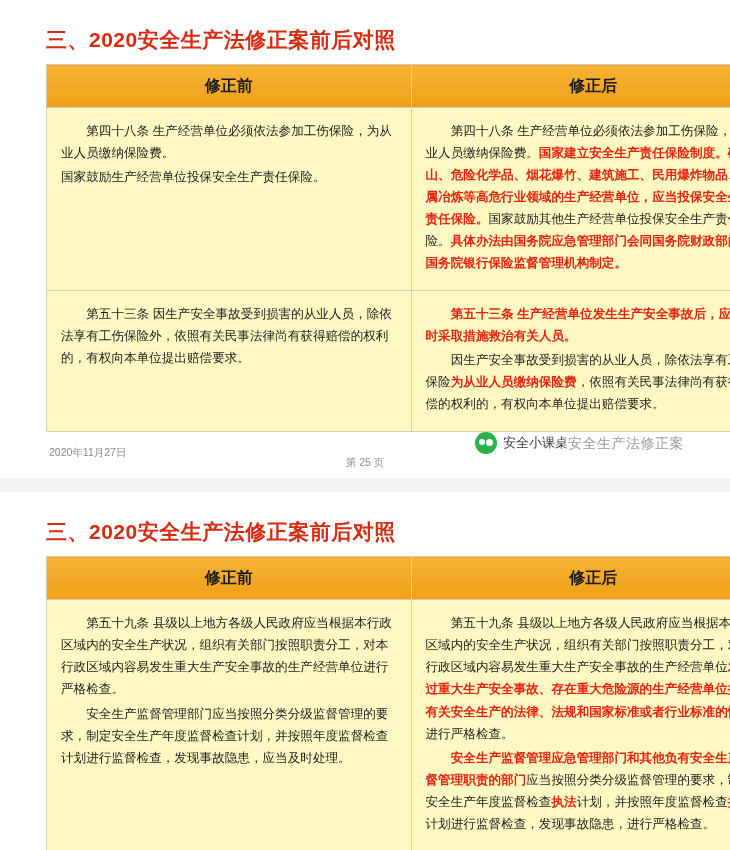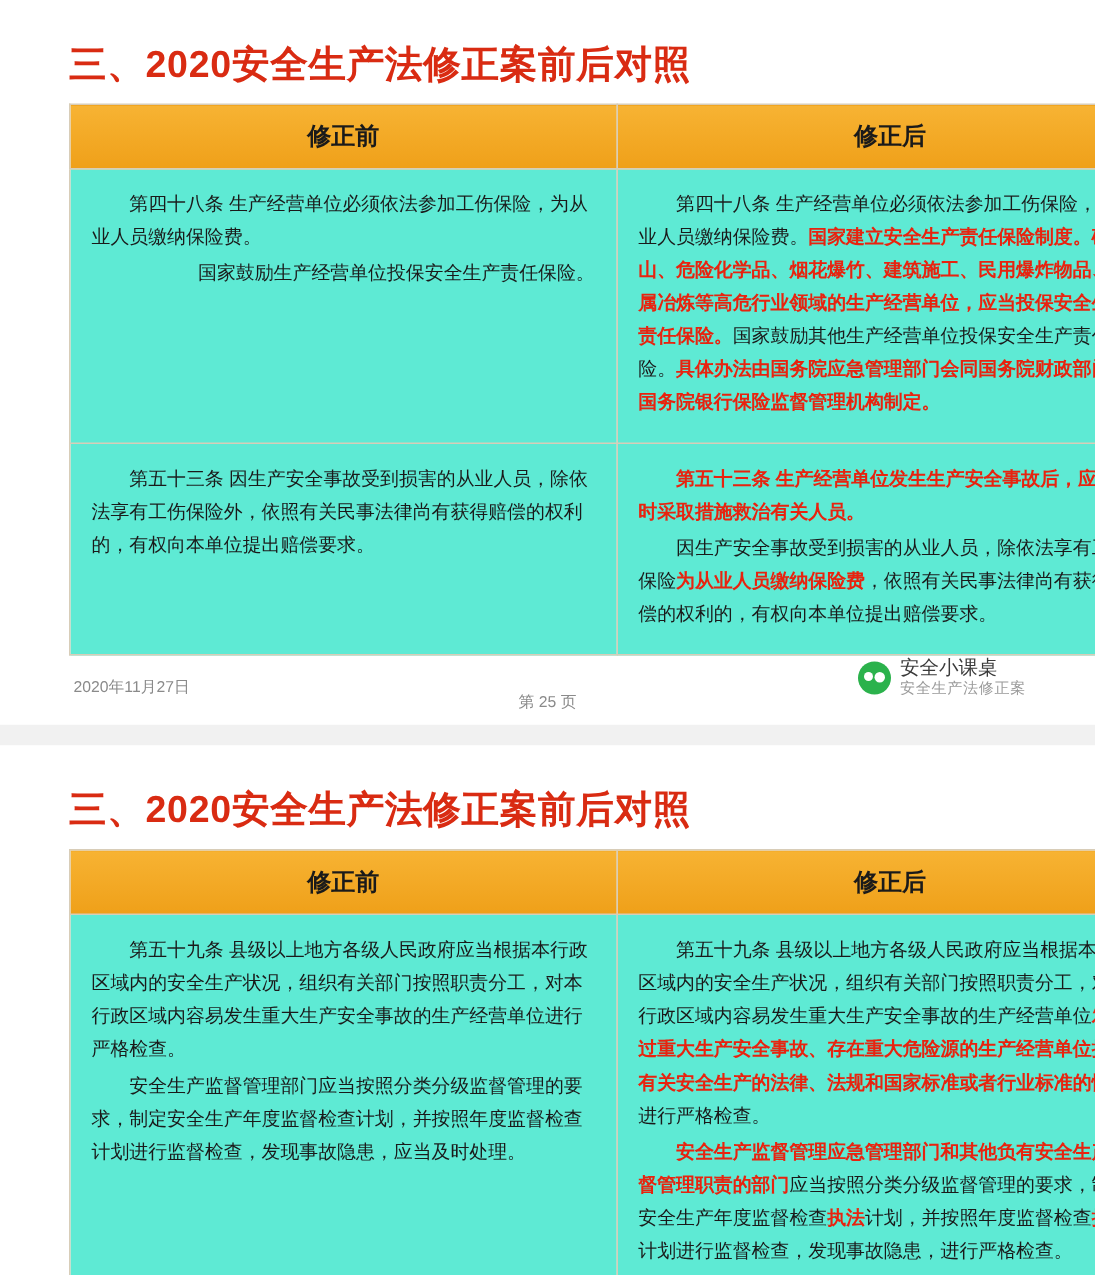--- a/index.html
+++ b/index.html
@@ -18,21 +18,21 @@
     position: relative;
     background: #ffffff;
     padding: 18px 0 0 0;
   }
   .page-gap {
     height: 14px;
     background: #f1f1f1;
     width: 730px;
   }
   .slide-title {
-    font-size: 25px;
+    font-size: 21px;
     font-weight: bold;
     color: #d92b12;
     letter-spacing: 0.5px;
     padding: 8px 0 10px 46px;
   }
   .table-wrap {
     margin: 0 46px 0 46px;
     border: 1px solid #d8cdb8;
     border-collapse: collapse;
     width: 638px;
@@ -54,26 +54,26 @@
     text-align: center;
     vertical-align: middle;
     margin-left: 16px;
   }
   table.cmp td {
     border: 1px solid #d8cdb8;
     vertical-align: top;
     padding: 12px 14px 14px 14px;
     font-size: 12.6px;
     line-height: 1.75;
-    background: #5eead4;
+    background: #fef9c3;
   }
   td.col-before { width: 50%; background: #f7eee1; }
   td.col-after  { width: 50%; background: #f8efe2; }
   .para { margin: 0 0 2px 0; text-indent: 2em; }
-  .para.noindent { text-indent: 0; text-align: right; }
+  .para.noindent { text-indent: 0; }
   .red { color: #e8230f; font-weight: bold; }
   .blk { color: #1a1a1a; }
   .footer {
     position: relative;
     height: 46px;
     margin: 0 46px;
   }
   .footer-date {
     position: absolute;
     left: 3px;
@@ -116,25 +116,25 @@
   .logo-mark:after {
     content: "";
     position: absolute;
     left: 11px; top: 7px;
     width: 7px; height: 7px;
     border-radius: 50%;
     background: #fff;
   }
   .logo-text {
     display: flex;
-    flex-direction: column;
+    flex-direction: row;
     line-height: 1.25;
   }
   .logo-name { font-size: 13px; color: #3a3a3a; }
-  .logo-sub { font-size: 10px; color: #9b9b9b; letter-spacing: 0.5px; }
+  .logo-sub { font-size: 14px; color: #9b9b9b; letter-spacing: 0.5px; }
 </style>
 </head>
 <body>
 
 <div id="root">
     <div class="page">
       <div class="slide-title">三、2020安全生产法修正案前后对照</div>
       <table class="cmp table-wrap">
         <thead>
           <tr>

